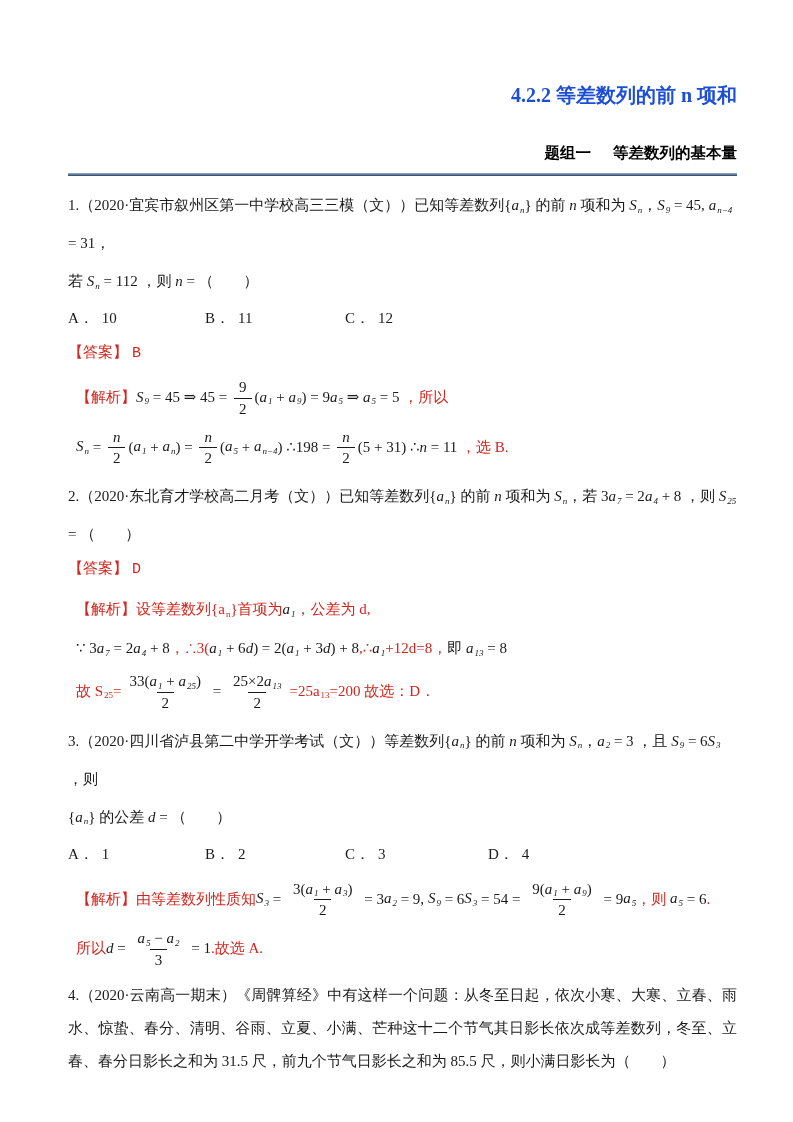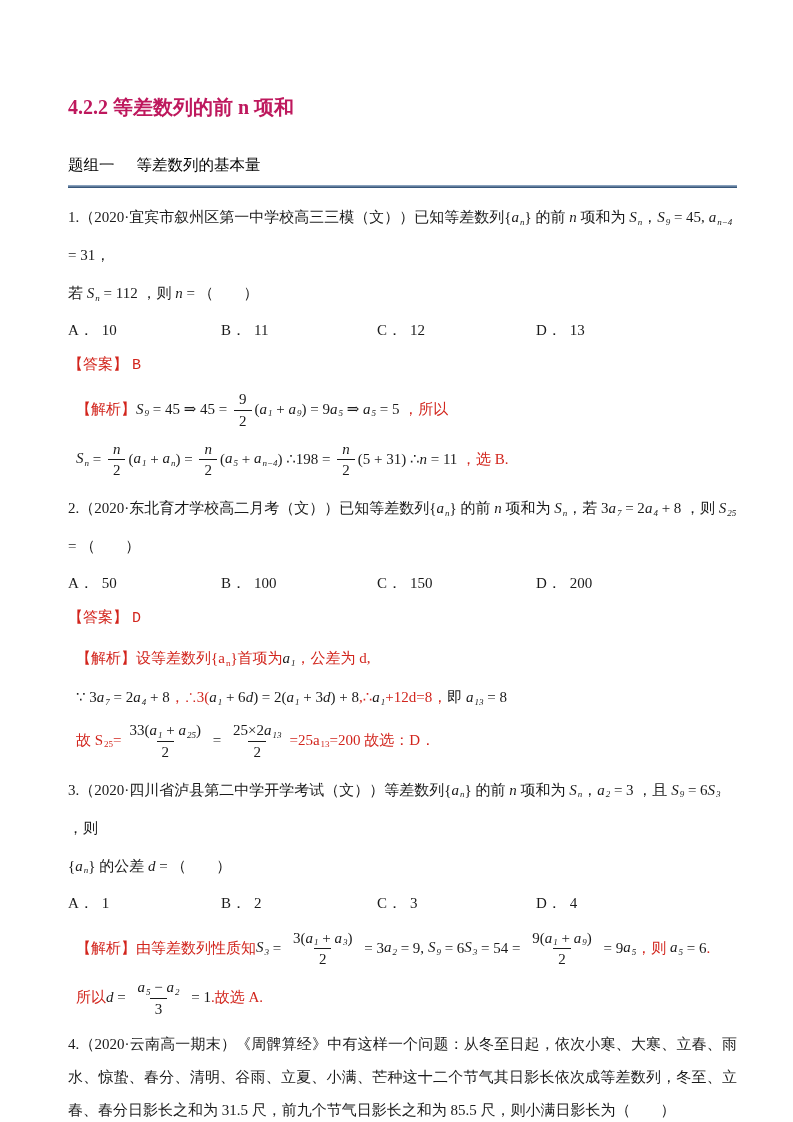--- a/index.html
+++ b/index.html
@@ -8,46 +8,46 @@
     width:793px;
     min-height:1122px;
     box-sizing:border-box;
     background:#fff;
     padding:78px 56px 40px 68px;
     font-family:"Liberation Serif","DejaVu Serif",serif;
     font-size:15px;
     color:#1a1a1a;
   }
   .doc-title{
-    text-align:left;
+    text-align:right;
     font-size:20px;
     font-weight:bold;
-    margin:16px 0 34px 0;
-    color:#be185d;
+    margin:4px 0 34px 0;
+    color:#1d4ed8;
   }
   .section-head{
-    font-weight:normal;
+    font-weight:bold;
     font-size:15.5px;
     color:#000;
     margin:0 0 9px 0;
+    text-align:right;
   }
   .section-head .gap{display:inline-block;width:22px;}
   .rule{
     height:3px;
     background:linear-gradient(#9db3cc,#24456b);
     margin:0 0 10px 0;
   }
   .problem{margin:0 0 4px 0;}
   .stem-line{line-height:38px;}
   .stem-line.wrap{line-height:33px;text-align:justify;}
   .opts{
     display:grid;
     grid-template-columns:137px 140px 143px 1fr;
     line-height:37px;
-    gap:16px;
   }
   .opt-label{margin-right:8px;}
   .answer-line{line-height:34px;font-family:Liberation Mono, monospace;}
   .answer-line .ans-v{margin-left:4px;}
   .analysis-line{line-height:30px;margin:7px 0 9px 8px;}
   .red{color:var(--red,#d2251d);}
   .it{font-style:italic;}
   sub{font-size:0.6em;line-height:0;vertical-align:-0.3em;margin-left:1px;}
   .frac{
     display:inline-flex;
@@ -70,46 +70,39 @@
   </div>
   <div class="rule"></div>
   <div id="problems">
       <div class="problem">
         <div class="stem-line"><span>1.（2020·宜宾市叙州区第一中学校高三三模（文））已知等差数列{</span><span class="it">a<sub>n</sub></span><span>} 的前 </span><span class="it">n</span><span> 项和为 </span><span class="it">S<sub>n</sub></span><span>，</span><span class="it">S<sub>9</sub></span><span> = 45, </span><span class="it">a<sub>n−4</sub></span><span> = 31，</span></div>
         <div class="stem-line"><span>若 </span><span class="it">S<sub>n</sub></span><span> = 112 ，则 </span><span class="it">n</span><span> = （　　）</span></div>
         <div class="opts">
           <span class="opt"><span class="opt-label">A．</span><span class="opt-value">10</span></span>
           <span class="opt"><span class="opt-label">B．</span><span class="opt-value">11</span></span>
           <span class="opt"><span class="opt-label">C．</span><span class="opt-value">12</span></span>
-          <span class="opt"><span class="opt-label">D．</span><span class="opt-value">13</span></span>
         </div>
         <div class="answer-line"><span class="red">【答案】</span><span class="red ans-v">B</span></div>
         <div class="analysis-line"><span class="red">【解析】</span><span class="it">S<sub>9</sub></span><span> = 45 ⇒ 45 = </span><span class="frac">
             <span class="num"><span>9</span></span>
             <span class="den"><span>2</span></span>
           </span><span>(</span><span class="it">a<sub>1</sub></span><span> + </span><span class="it">a<sub>9</sub></span><span>) = 9</span><span class="it">a<sub>5</sub></span><span> ⇒ </span><span class="it">a<sub>5</sub></span><span> = 5</span><span class="red"> ，所以</span></div>
         <div class="analysis-line"><span class="it">S<sub>n</sub></span><span> = </span><span class="frac">
             <span class="num"><span class="it">n</span></span>
             <span class="den"><span>2</span></span>
           </span><span>(</span><span class="it">a<sub>1</sub></span><span> + </span><span class="it">a<sub>n</sub></span><span>) = </span><span class="frac">
             <span class="num"><span class="it">n</span></span>
             <span class="den"><span>2</span></span>
           </span><span>(</span><span class="it">a<sub>5</sub></span><span> + </span><span class="it">a<sub>n−4</sub></span><span>) ∴198 = </span><span class="frac">
             <span class="num"><span class="it">n</span></span>
             <span class="den"><span>2</span></span>
           </span><span>(5 + 31) ∴</span><span class="it">n</span><span> = 11</span><span class="red"> ，选 B.</span></div>
       </div>
       <div class="problem">
         <div class="stem-line"><span>2.（2020·东北育才学校高二月考（文））已知等差数列{</span><span class="it">a<sub>n</sub></span><span>} 的前 </span><span class="it">n</span><span> 项和为 </span><span class="it">S<sub>n</sub></span><span>，若 3</span><span class="it">a<sub>7</sub></span><span> = 2</span><span class="it">a<sub>4</sub></span><span> + 8 ，则 </span><span class="it">S<sub>25</sub></span><span> = （　　）</span></div>
-        <div class="opts">
-          <span class="opt"><span class="opt-label">A．</span><span class="opt-value">50</span></span>
-          <span class="opt"><span class="opt-label">B．</span><span class="opt-value">100</span></span>
-          <span class="opt"><span class="opt-label">C．</span><span class="opt-value">150</span></span>
-          <span class="opt"><span class="opt-label">D．</span><span class="opt-value">200</span></span>
-        </div>
         <div class="answer-line"><span class="red">【答案】</span><span class="red ans-v">D</span></div>
         <div class="analysis-line"><span class="red">【解析】设等差数列{</span><span class="red">a<sub>n</sub></span><span class="red">}首项为</span><span class="it">a<sub>1</sub></span><span class="red">，公差为 d,</span></div>
         <div class="analysis-line"><span>∵ 3</span><span class="it">a<sub>7</sub></span><span> = 2</span><span class="it">a<sub>4</sub></span><span> + 8</span><span class="red">，∴3(</span><span class="it">a<sub>1</sub></span><span> + 6</span><span class="it">d</span><span>) = 2(</span><span class="it">a<sub>1</sub></span><span> + 3</span><span class="it">d</span><span>) + 8</span><span class="red">,∴</span><span class="it">a<sub>1</sub></span><span class="red">+12d=8</span><span class="red">，</span><span>即 </span><span class="it">a<sub>13</sub></span><span> = 8</span></div>
         <div class="analysis-line"><span class="red">故 S</span><span class="red"><sub>25</sub></span><span class="red">=</span><span class="frac">
             <span class="num"><span>33(</span><span class="it">a<sub>1</sub></span><span> + </span><span class="it">a<sub>25</sub></span><span>)</span></span>
             <span class="den"><span>2</span></span>
           </span><span> = </span><span class="frac">
             <span class="num"><span>25×2</span><span class="it">a<sub>13</sub></span></span>
             <span class="den"><span>2</span></span>
           </span><span class="red">=25a</span><span class="red"><sub>13</sub></span><span class="red">=200 故选：D．</span></div>

